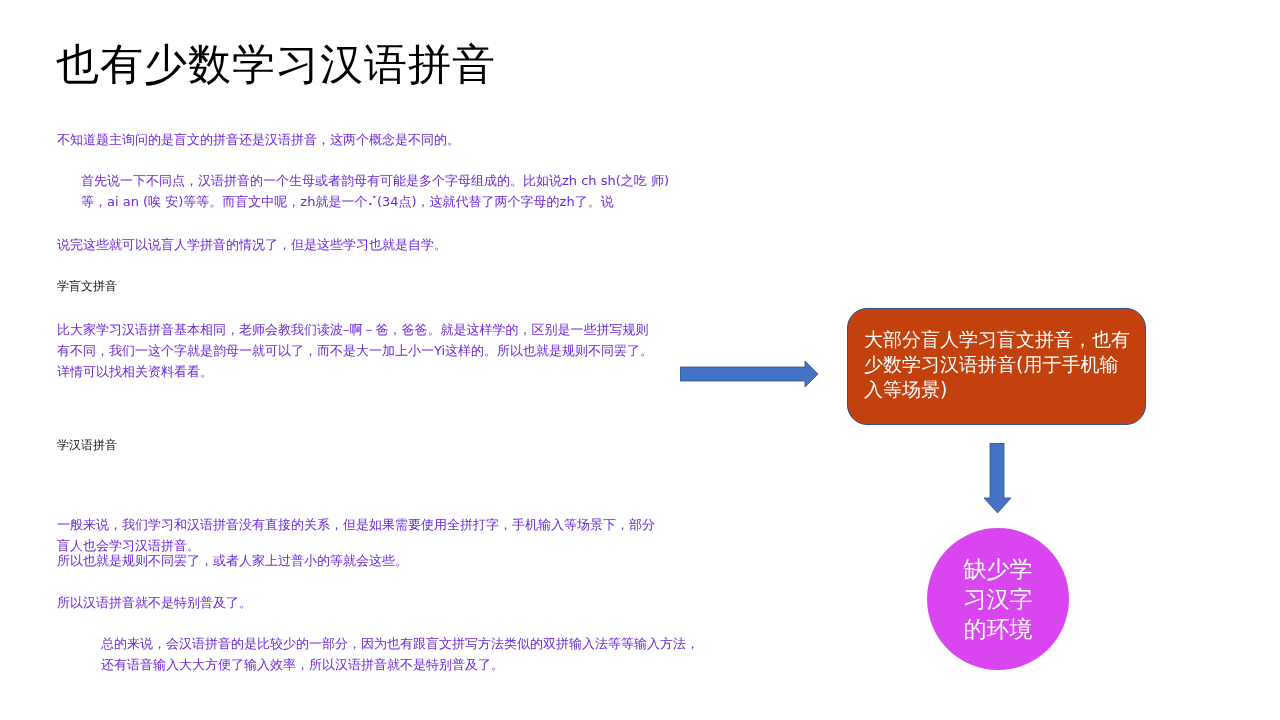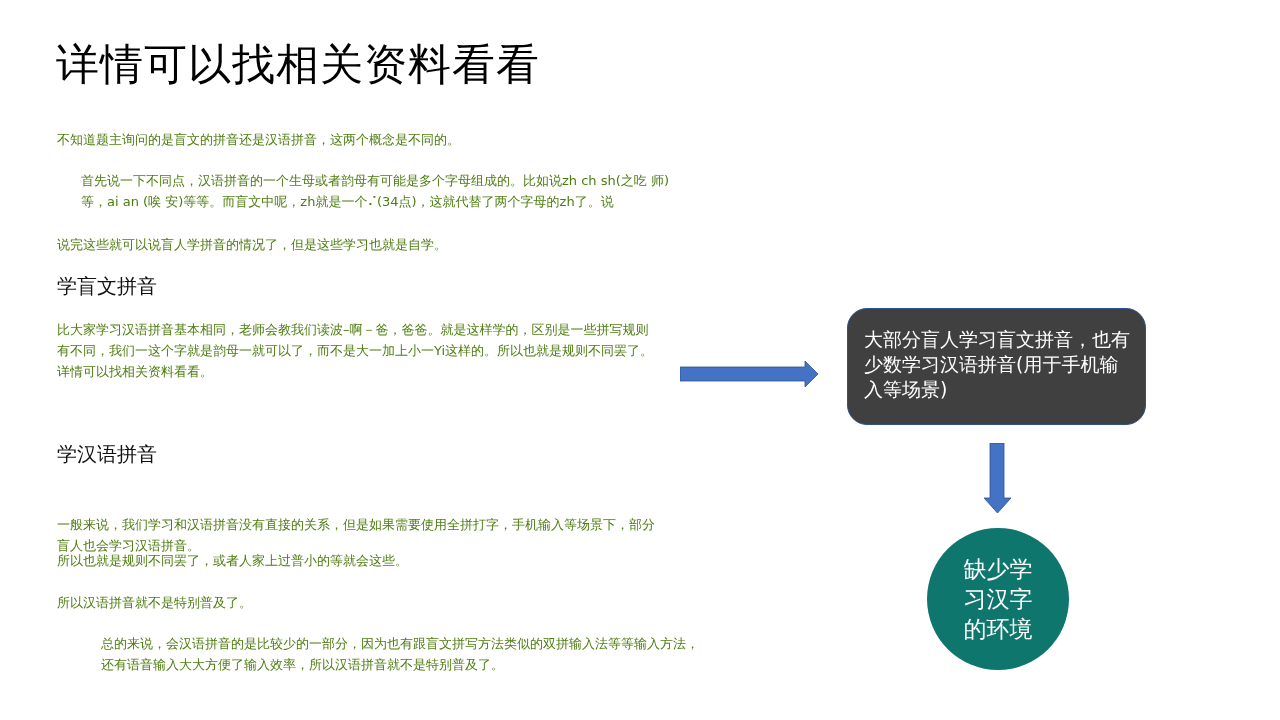--- a/index.html
+++ b/index.html
@@ -24,29 +24,29 @@
       font-weight: normal;
       letter-spacing: 1px;
       white-space: nowrap;
     }
     .text-block {
       position: absolute;
       left: 57px;
       width: 600px;
       font-size: 13px;
       line-height: 21px;
-      color: #4d7c0f;
+      color: #6d28d9;
     }
     .text-block p {
       margin: 0;
     }
     .section-heading {
       position: absolute;
       left: 57px;
-      font-size: 20px;
+      font-size: 12px;
       line-height: 22px;
       color: #111111;
     }
     
     .arrow-right {
       position: absolute;
       left: 680px;
       top: 361px;
       width: 138px;
       height: 26px;
@@ -57,71 +57,71 @@
       top: 443px;
       width: 27px;
       height: 70px;
     }
     .blue-box {
       position: absolute;
       left: 847px;
       top: 308px;
       width: 299px;
       height: 117px;
-      background: #404040;
+      background: #c2410c;
       border: 1px solid #2F528F;
       border-radius: 20px;
       box-sizing: border-box;
       color: #ffffff;
       font-size: 19px;
       line-height: 25px;
       padding: 18px 14px 0 16px;
     }
     .orange-circle {
       position: absolute;
       left: 927px;
       top: 528px;
       width: 142px;
       height: 142px;
       border-radius: 50%;
-      background: #0f766e;
+      background: #d946ef;
       color: #ffffff;
       font-size: 23px;
       line-height: 30px;
       display: flex;
       align-items: center;
       justify-content: center;
       text-align: center;
     }
     .orange-circle .circle-text {
       width: 75px;
       word-break: break-all;
     }
   </style>
 </head>
 <body>
 
-<div class="slide-title">详情可以找相关资料看看</div>
+<div class="slide-title">也有少数学习汉语拼音</div>
 
 <div class="text-block" style="top:129px;">
   <p>不知道题主询问的是盲文的拼音还是汉语拼音，这两个概念是不同的。</p>
 </div>
 <div class="text-block" style="top:170px;margin-left:24px;">
   <p>首先说一下不同点，汉语拼音的一个生母或者韵母有可能是多个字母组成的。比如说zh ch sh(之吃 师)等，ai an (唉 安)等等。而盲文中呢，zh就是一个⠌(34点)，这就代替了两个字母的zh了。说</p>
 </div>
 <div class="text-block" style="top:234px;">
   <p>说完这些就可以说盲人学拼音的情况了，但是这些学习也就是自学。</p>
 </div>
 
 <div class="section-heading" style="top:275px;">学盲文拼音</div>
 <div class="text-block" style="top:319px;">
   <p>比大家学习汉语拼音基本相同，老师会教我们读波–啊－爸，爸爸。就是这样学的，区别是一些拼写规则有不同，我们一这个字就是韵母一就可以了，而不是大一加上小一Yi这样的。所以也就是规则不同罢了。详情可以找相关资料看看。</p>
 </div>
 
-<div class="section-heading" style="top:443px;">学汉语拼音</div>
+<div class="section-heading" style="top:434px;">学汉语拼音</div>
 <div class="text-block" style="top:514px;">
   <p>一般来说，我们学习和汉语拼音没有直接的关系，但是如果需要使用全拼打字，手机输入等场景下，部分盲人也会学习汉语拼音。</p>
 </div>
 <div class="text-block" style="top:550px;">
   <p>所以也就是规则不同罢了，或者人家上过普小的等就会这些。</p>
 </div>
 <div class="text-block" style="top:592px;">
   <p>所以汉语拼音就不是特别普及了。</p>
 </div>
 <div class="text-block" style="top:633px;margin-left:44px;">

